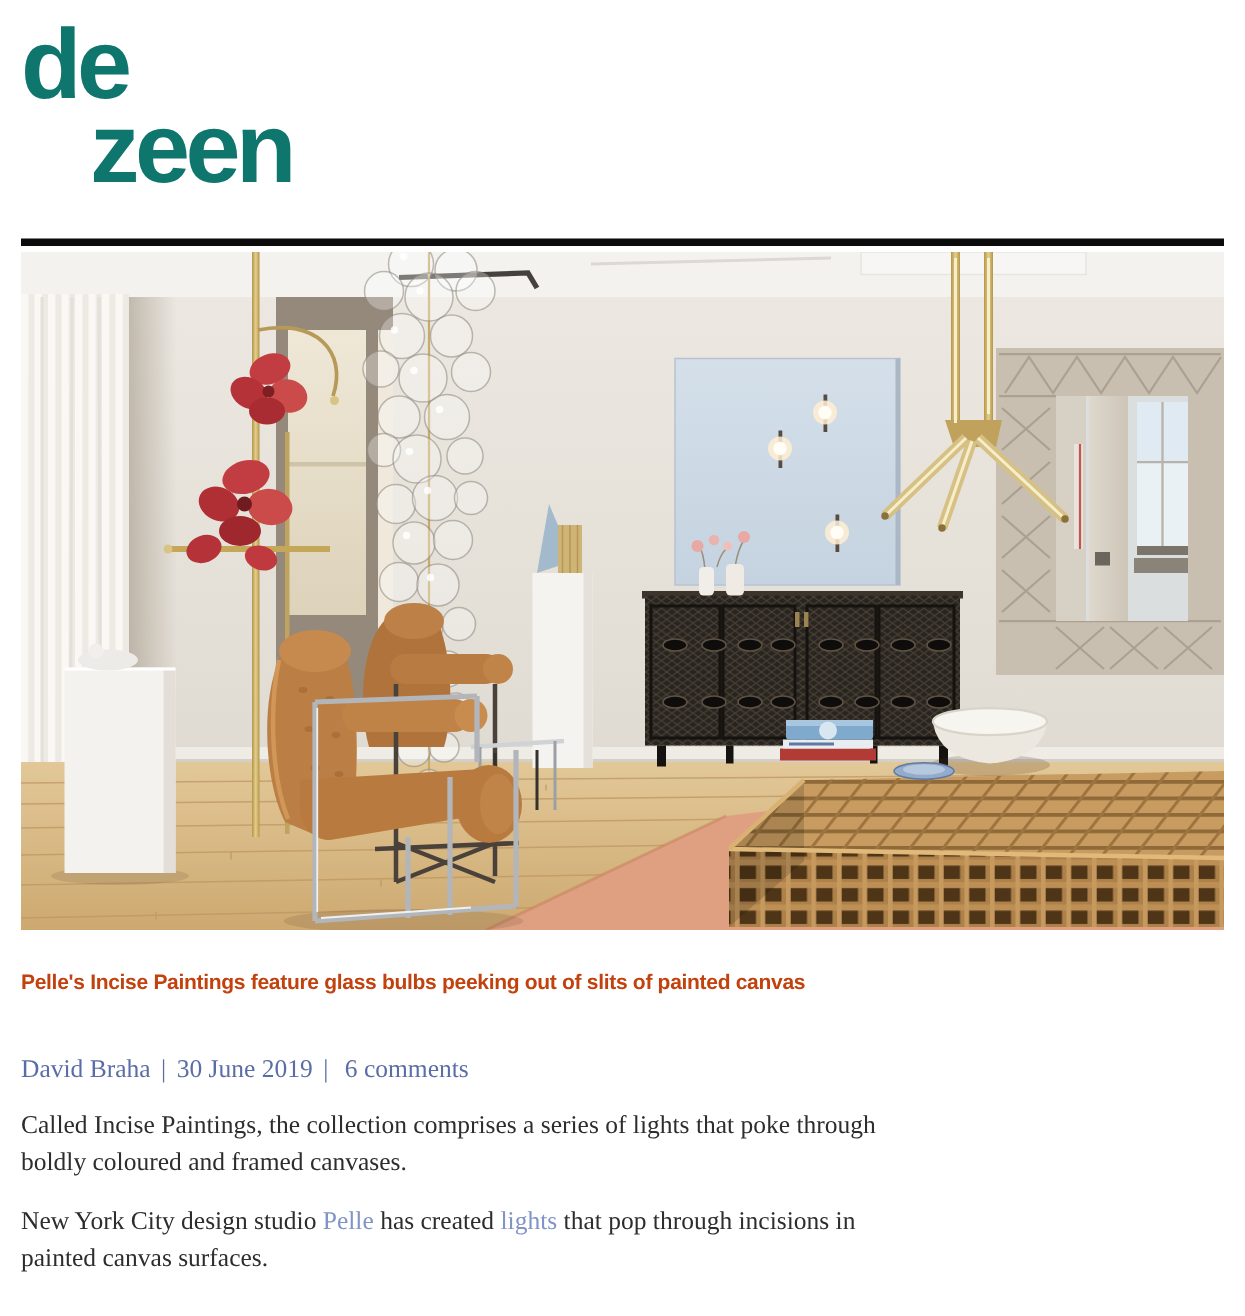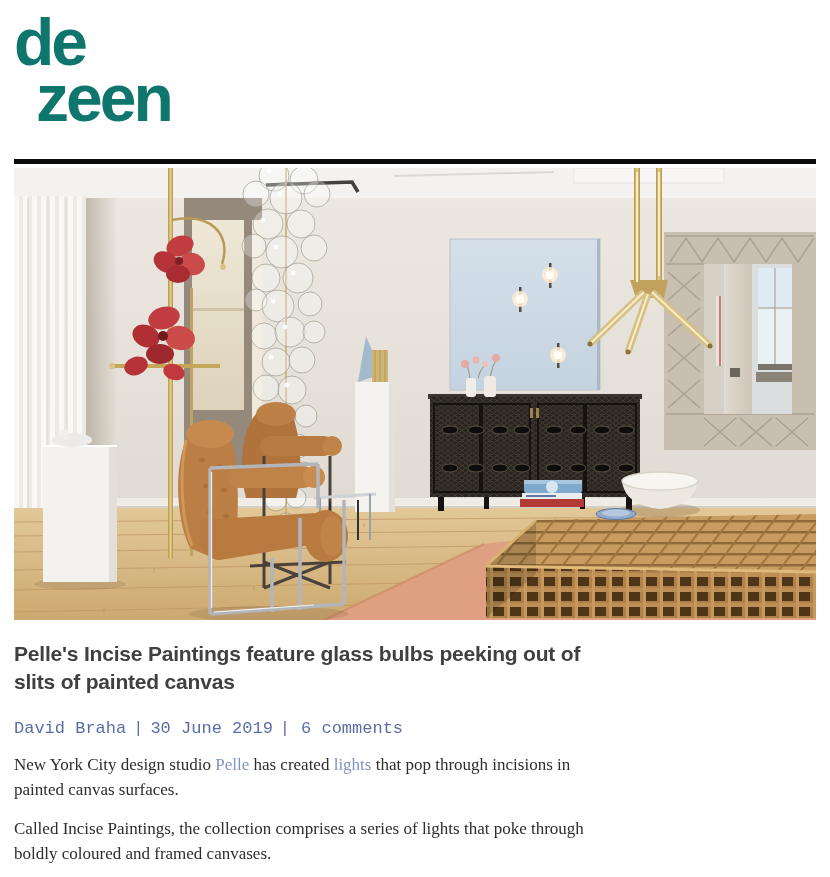--- a/index.html
+++ b/index.html
@@ -1,31 +1,31 @@
 <!DOCTYPE html>
 <html><head>
 <meta charset="utf-8">
 <style>
   html,body{margin:0;padding:0;background:#ffffff;}
   body{width:830px;min-height:877px;font-family:"Liberation Sans",sans-serif;color:#222;}
   .page{padding:0 14px;}
   
   .logo{display:block;padding-top:14px;color:#0f766e;font-weight:700;
         font-size:66px;letter-spacing:-3px;line-height:56px;text-decoration:none;}
-  .logo .l2{display:block;margin-left:22px;}
+  .logo .l2{display:block;margin-left:46px;}
   
   .rule{height:5px;background:#0b0b0b;margin-top:33px;}
   
   .hero{margin-top:4px;line-height:0;}
   .hero svg{display:block;}
   
-  h1.title{margin:20px 0 0 0;font-size:21px;line-height:28px;font-weight:700;
-           letter-spacing:-0.2px;color:#404040;max-width:580px;}
-  
-  .byline{margin-top:23px;font-family:Liberation Mono, monospace;font-size:17px;color:#5a6da6;}
+  h1.title{margin:20px 0 0 0;font-size:14px;line-height:28px;font-weight:700;
+           letter-spacing:-0.2px;color:#c2410c;max-width:580px;}
+  
+  .byline{margin-top:35px;font-family:Liberation Serif, serif;font-size:17px;color:#5a6da6;}
   .byline a{color:#5a6da6;text-decoration:none;}
   .byline .sep{margin:0 7px;color:#5a6da6;}
   .byline .comments{margin-left:4px;}
   
   .copy p{margin:14px 0 0 0;font-family:"Liberation Serif",serif;font-size:17px;
           line-height:25px;color:#2d2d2d;max-width:578px;}
   .copy a{color:#8193c7;text-decoration:none;}
 </style>
 </head>
 <body>
@@ -425,17 +425,17 @@
     </svg>
   </figure>
 
   <h1 class="title">Pelle's Incise Paintings feature glass bulbs peeking out of slits of painted canvas</h1>
 
   <div class="byline">
     <a href="#">David Braha</a><span class="sep">|</span><span>30 June 2019</span><span class="sep">|</span><a class="comments" href="#">6 comments</a>
   </div>
 
   <div class="copy">
+    <p>Called Incise Paintings, the collection comprises a series of lights that poke through boldly coloured and framed canvases.</p>
     <p><span>New York City design studio </span><a href="#">Pelle</a><span> has created </span><a href="#">lights</a><span> that pop through incisions in painted canvas surfaces.</span></p>
-    <p>Called Incise Paintings, the collection comprises a series of lights that poke through boldly coloured and framed canvases.</p>
   </div>
 
 </div>
 
 </body></html>

